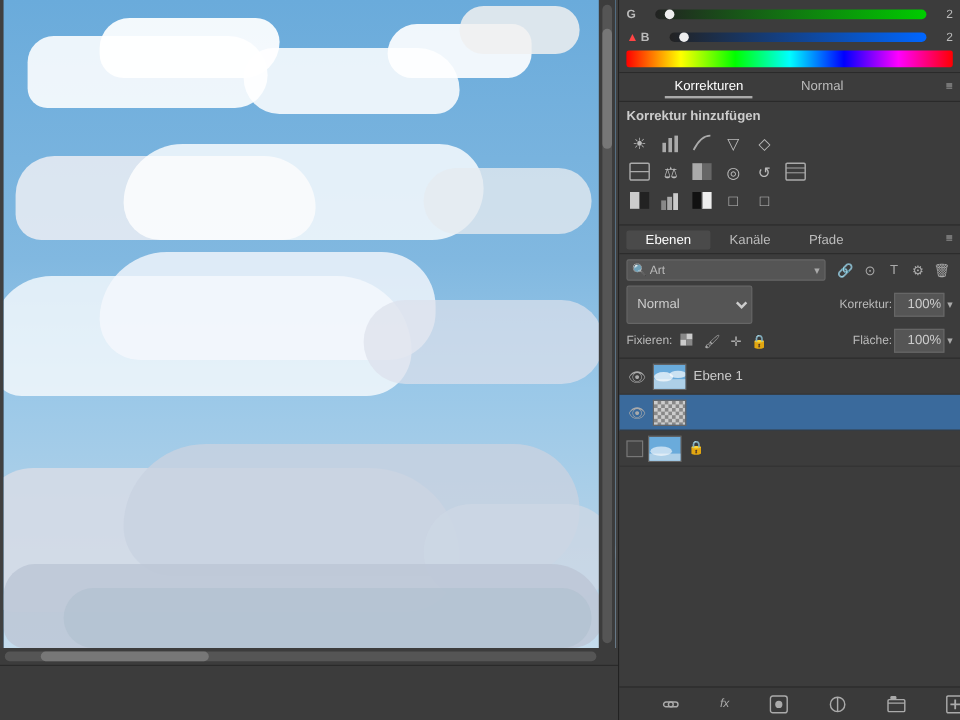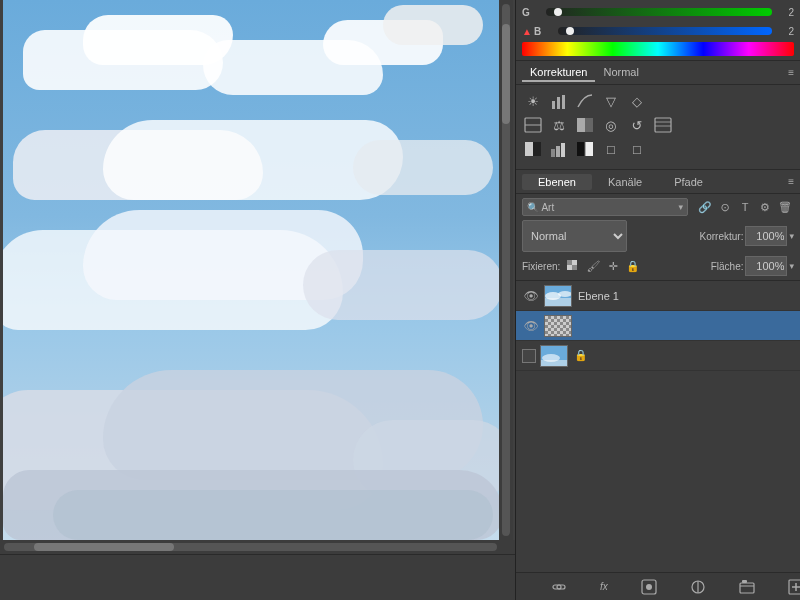--- a/index.html
+++ b/index.html
@@ -191,20 +191,21 @@
       padding: 0 6px;
       height: 24px;
     }
 
     .panel-tab {
       padding: 2px 8px;
       font-size: 11px;
       color: #bbb;
       cursor: pointer;
       border-bottom: 2px solid transparent;
+      margin-left: 32px;
     }
 
     .panel-tab.active {
       color: #fff;
       border-bottom: 2px solid #aaa;
     }
 
     .panel-menu-btn {
       margin-left: auto;
       color: #aaa;
@@ -630,20 +631,21 @@
       <div class="color-gradient-bar"></div>
     </div>
 
     <div class="panel-tabs">
       <div class="panel-tab active">Korrekturen</div>
       <div class="panel-tab">Normal</div>
       <span class="panel-menu-btn">≡</span>
     </div>
 
     <div class="korrektur-panel">
+      <div class="korrektur-title">Korrektur hinzufügen</div>
 
       <div class="korrektur-icons-row">
         <div class="korr-icon">☀</div>
         <div class="korr-icon">
           <svg width="18" height="16" viewBox="0 0 18 16">
               <rect x="2" y="8" width="3" height="8" fill="#aaa"></rect>
               <rect x="7" y="4" width="3" height="12" fill="#aaa"></rect>
               <rect x="12" y="2" width="3" height="14" fill="#aaa"></rect>
             </svg>
         </div>

